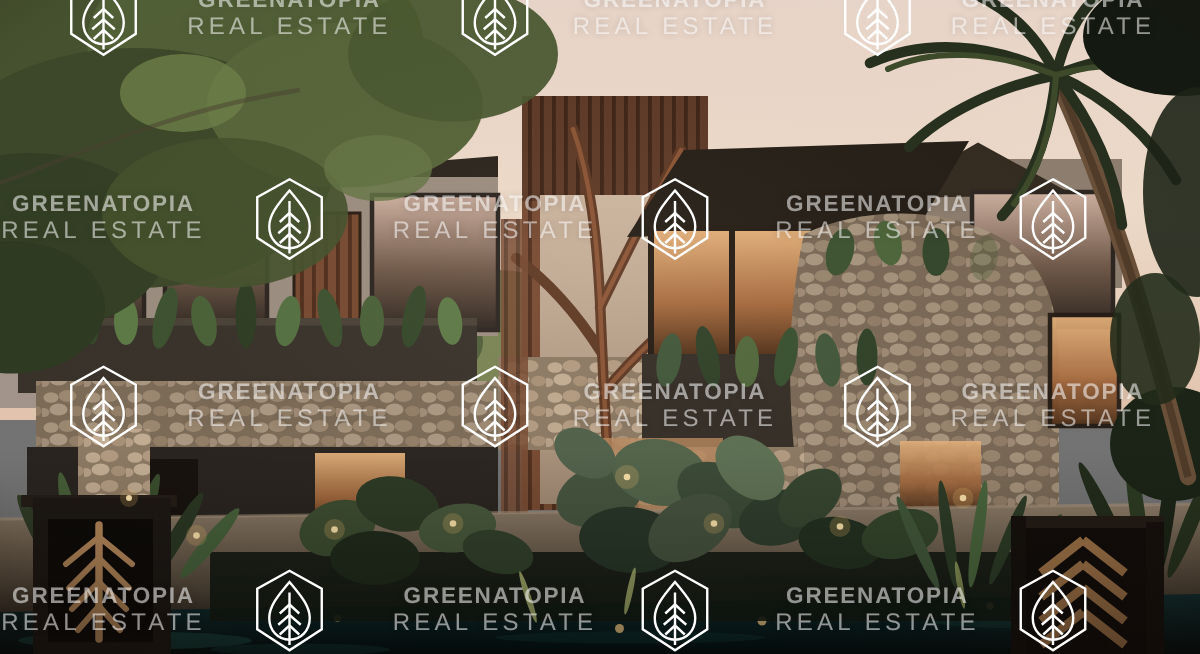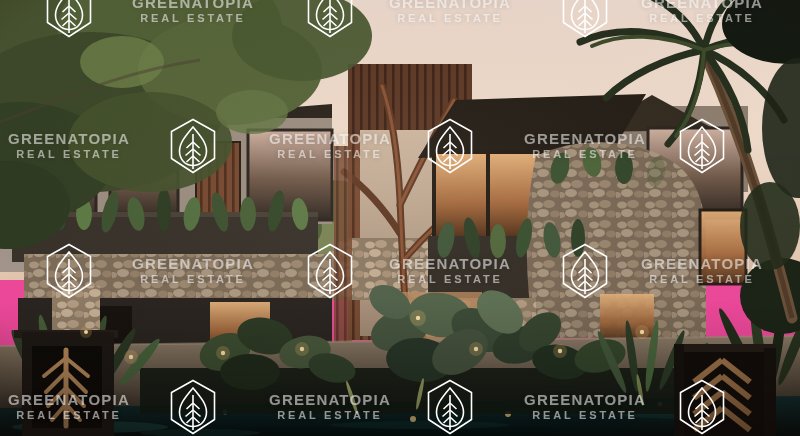--- a/index.html
+++ b/index.html
@@ -1,25 +1,25 @@
 <!DOCTYPE html>
 <html><head>
 <meta charset="utf-8">
 <style>
   html,body{margin:0;padding:0;background:#101010;}
   .stage{position:relative;width:800px;height:436px;overflow:hidden;
-         font-family:"Liberation Sans",sans-serif;background:#ec4899;}
+         font-family:"Liberation Sans",sans-serif;background:#737373;}
   .scene{position:absolute;inset:0;display:block;}
   
   .wm{position:absolute;transform:translate(-50%,-50%);color:rgba(255,255,255,.55);
       text-align:center;pointer-events:none;z-index:5;}
   .wm-text{display:flex;flex-direction:column;line-height:1.05;white-space:nowrap;
            text-shadow:0 0 5px rgba(40,30,20,.18);}
   .wm-brand{font-size:15px;font-weight:bold;letter-spacing:1.2px;}
-  .wm-tagline{font-size:11px;font-weight:bold;letter-spacing:2.8px;margin-top:2px;}
+  .wm-tagline{font-size:16px;font-weight:normal;letter-spacing:2.8px;margin-top:2px;}
   .wm-icon svg{display:block;}
   .defs-holder{position:absolute;width:0;height:0;overflow:hidden;}
 </style>
 </head>
 <body>
 
 <div class="stage">
 
 <svg class="defs-holder" aria-hidden="true">
   <defs>

